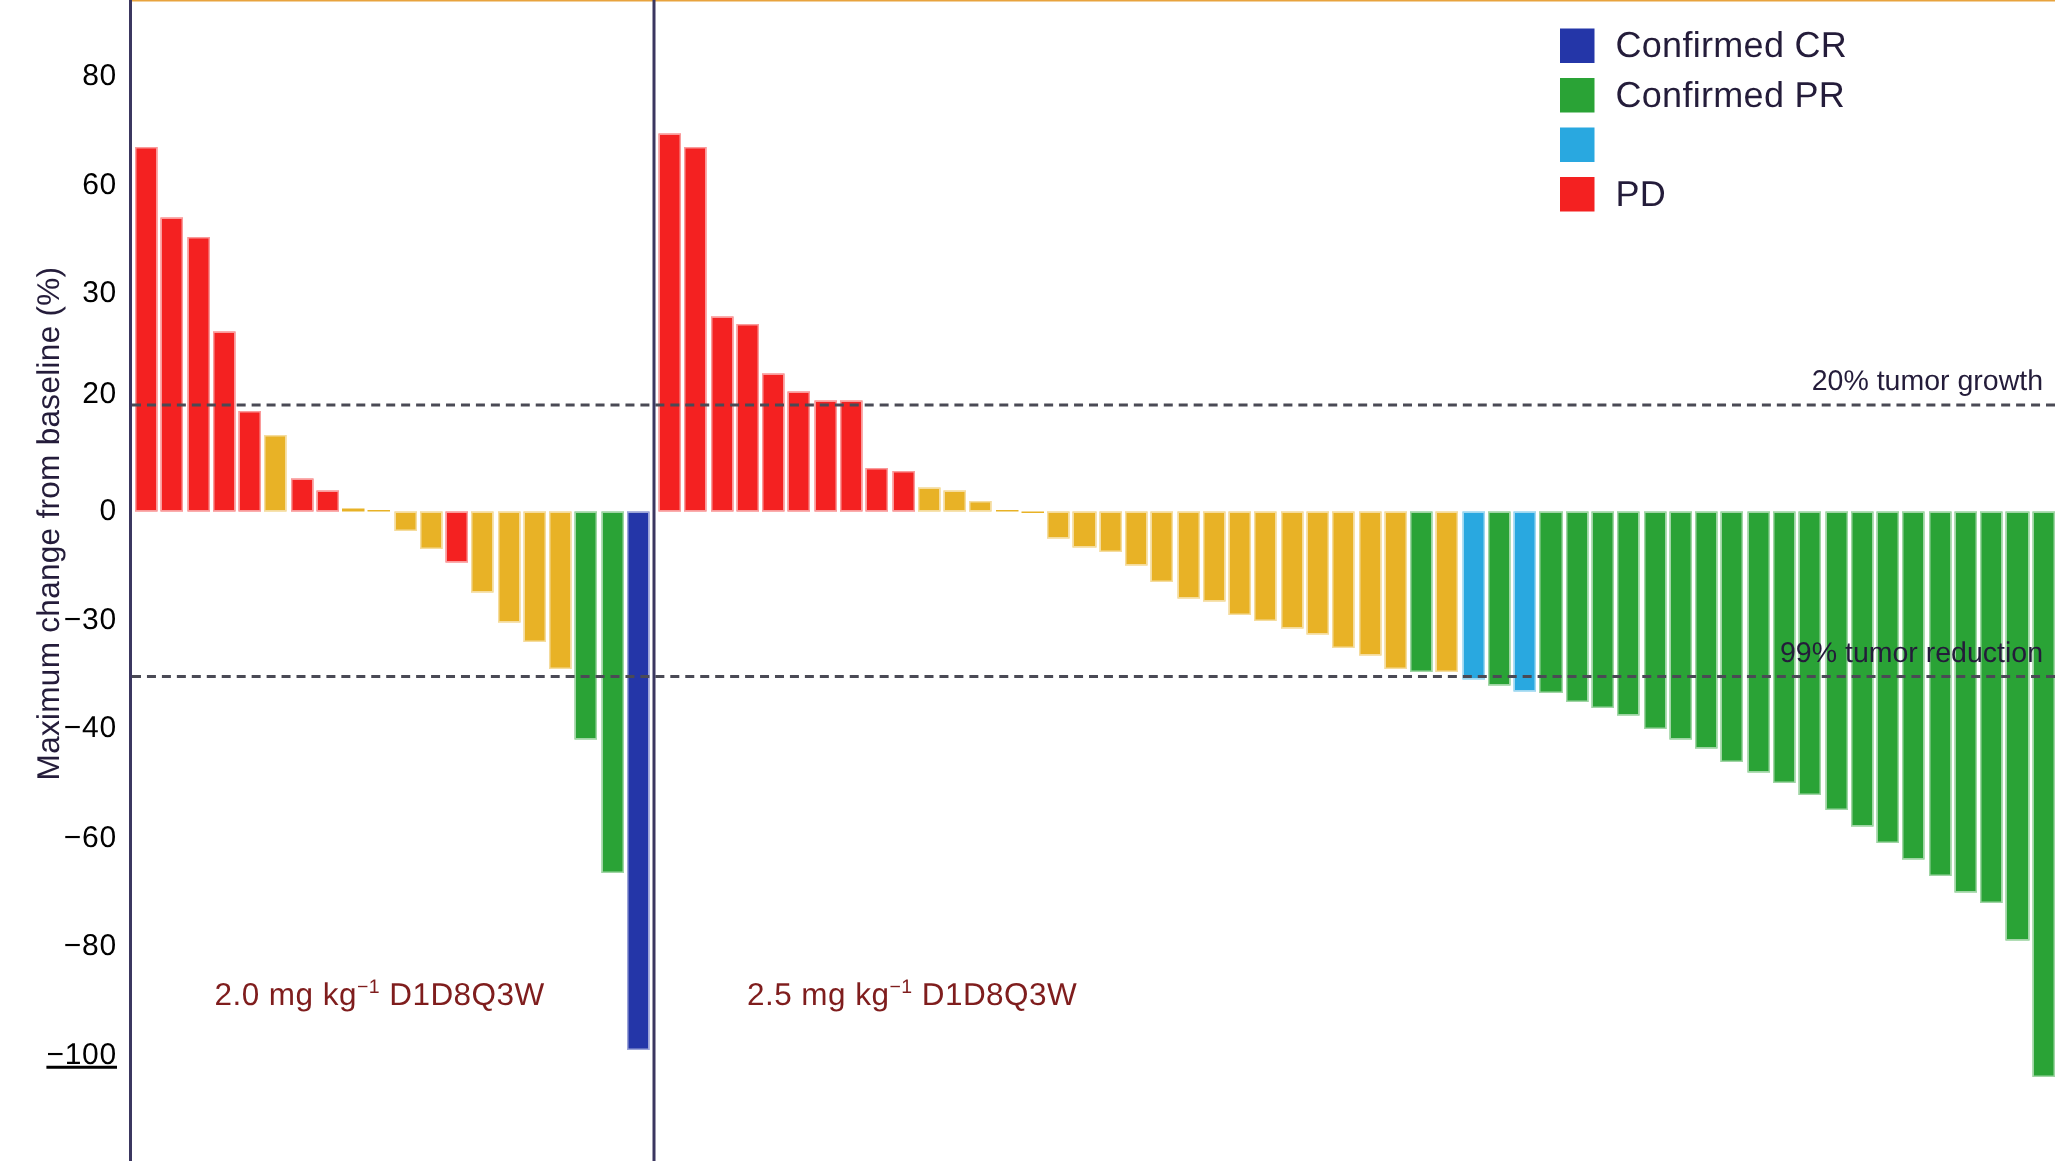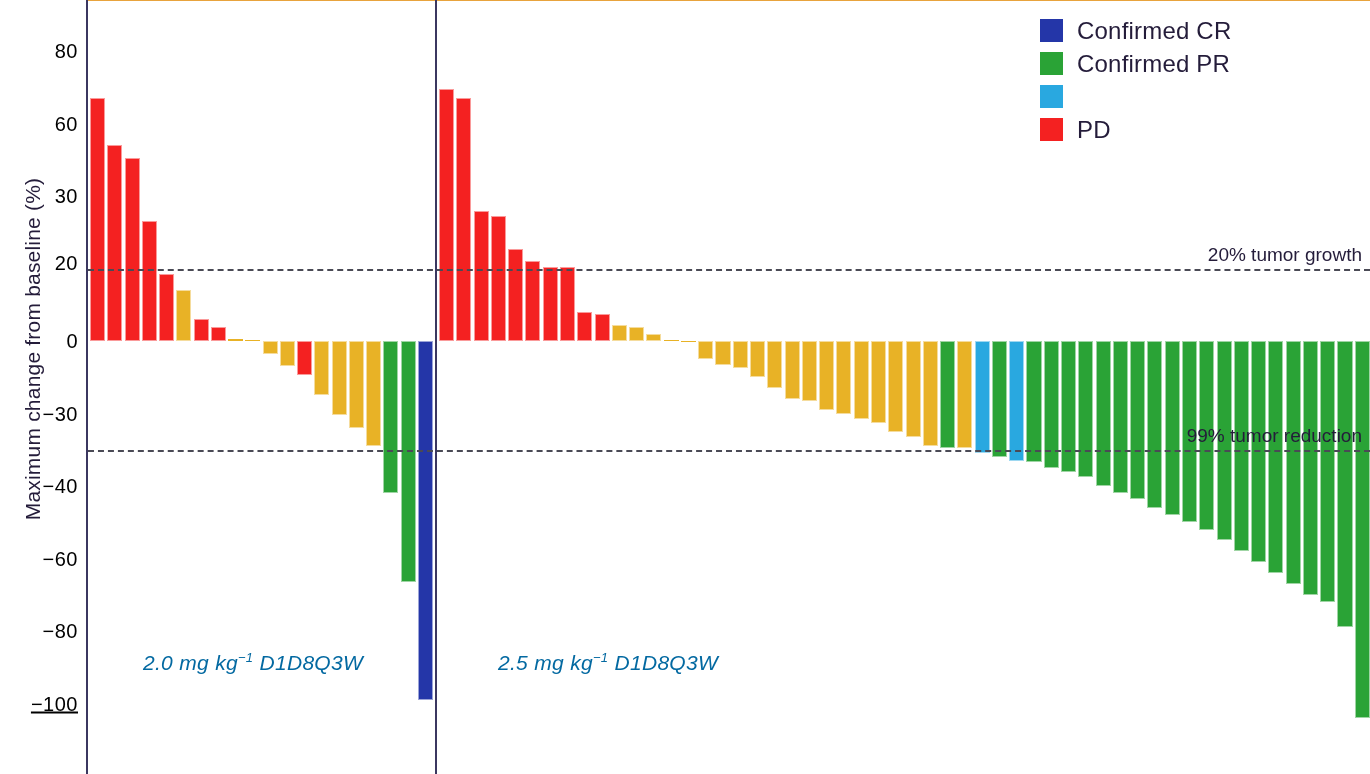--- a/index.html
+++ b/index.html
@@ -46,23 +46,22 @@
   
   #zeroline{position:absolute;left:0;right:0;height:1px;background:#e8a33d;}
 
   
   .bar{position:absolute;box-sizing:border-box;}
   .bar.pos{border:1px solid rgba(255,255,255,.55);}
   .bar.neg{border:1px solid rgba(255,255,255,.55);}
 
   
   .panel-caption{
-    position:absolute;font-size:21px;color:#0369a1;white-space:nowrap;
+    position:absolute;font-size:21px;color:#7f1d1d;white-space:nowrap;
     letter-spacing:.3px;
-    font-style:italic;
   }
   .panel-caption sup{font-size:13px;vertical-align:super;}
 
   
   #legend{position:absolute;left:1040px;top:14px;}
   .legend-row{display:flex;align-items:center;height:33px;}
   .legend-swatch{width:23px;height:23px;margin-right:14px;flex:0 0 auto;}
   .legend-text{font-size:24px;color:#241c3a;white-space:nowrap;letter-spacing:.2px;}
 </style>
 </head>

